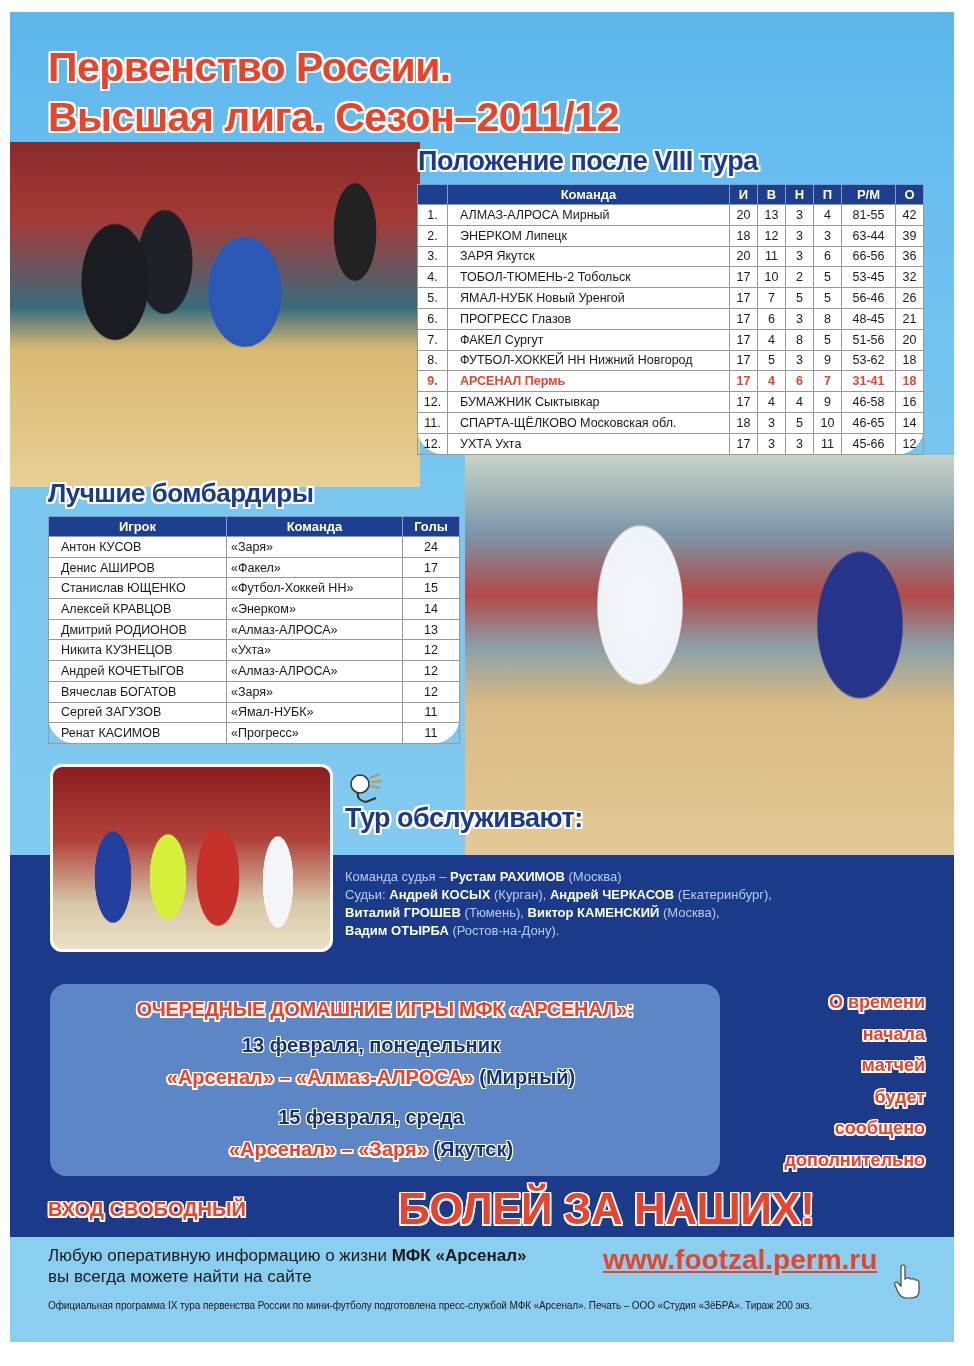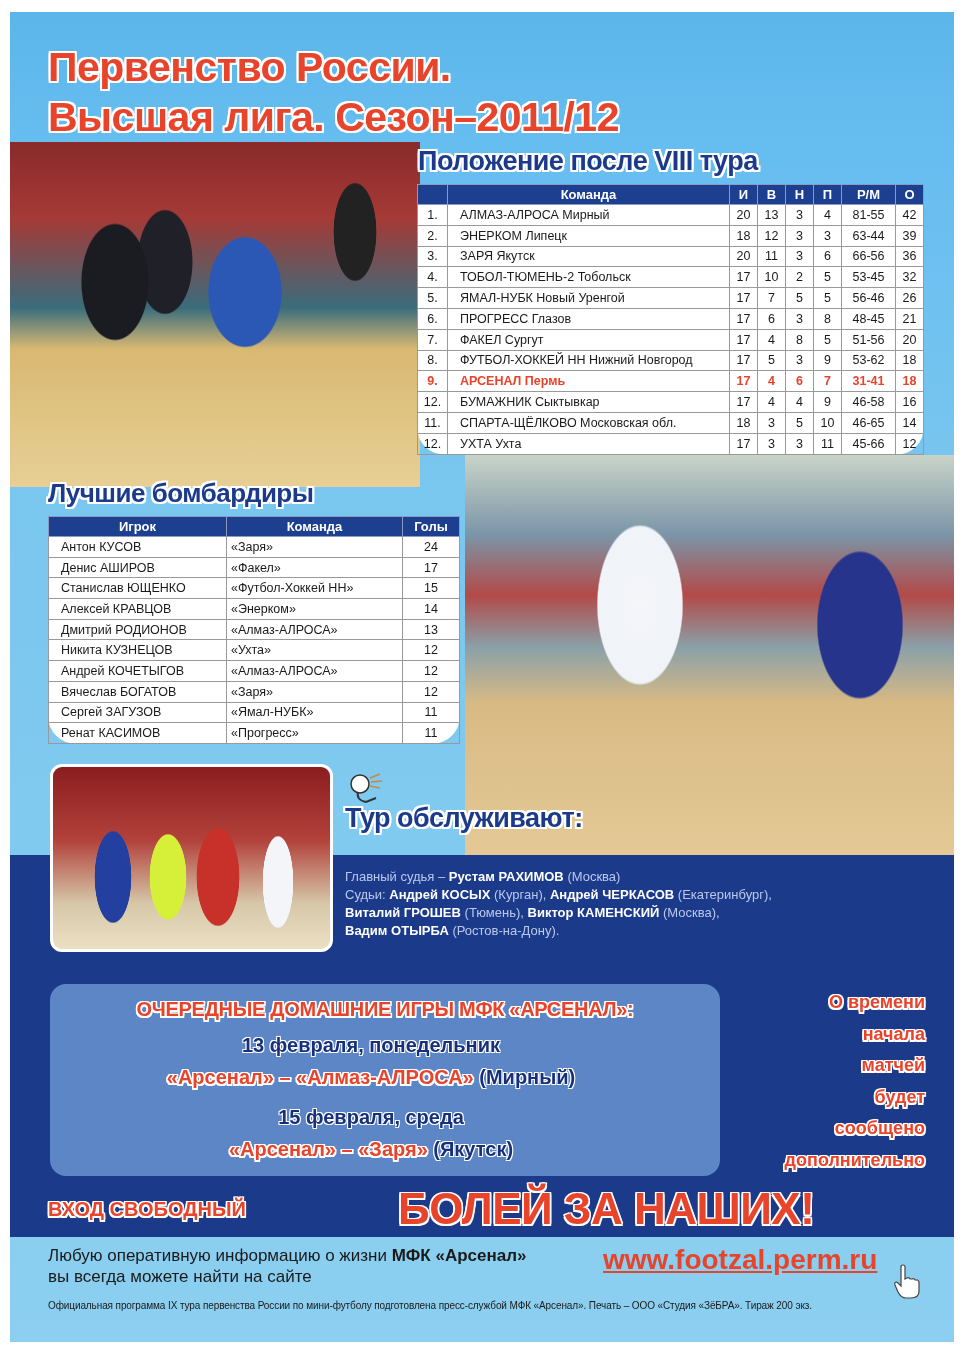--- a/index.html
+++ b/index.html
@@ -348,21 +348,21 @@
     <path d="M12 22 Q10 30 20 32 L30 28" fill="none" stroke="#333" stroke-width="2"></path>
     <line x1="24" y1="8" x2="34" y2="4" stroke="#c88a3a" stroke-width="1.5"></line>
     <line x1="25" y1="12" x2="36" y2="11" stroke="#c88a3a" stroke-width="1.5"></line>
     <line x1="24" y1="16" x2="34" y2="18" stroke="#c88a3a" stroke-width="1.5"></line>
   </svg>
 
   <div class="section-heading h-referees">Тур обслуживают:</div>
 
   <div class="referees">
     <div>
-      <span>Главный судья – </span><b>Рустам РАХИМОВ</b><span> (Москва)</span>
+      <span>Команда судья – </span><b>Рустам РАХИМОВ</b><span> (Москва)</span>
     </div>
     <div>
       <span>Судьи: </span><b>Андрей КОСЫХ</b><span> (Курган), </span><b>Андрей ЧЕРКАСОВ</b><span> (Екатеринбург),</span>
     </div>
     <div>
       <b>Виталий ГРОШЕВ</b><span> (Тюмень), </span><b>Виктор КАМЕНСКИЙ</b><span> (Москва),</span>
     </div>
     <div>
       <b>Вадим ОТЫРБА</b><span> (Ростов-на-Дону).</span>
     </div>

